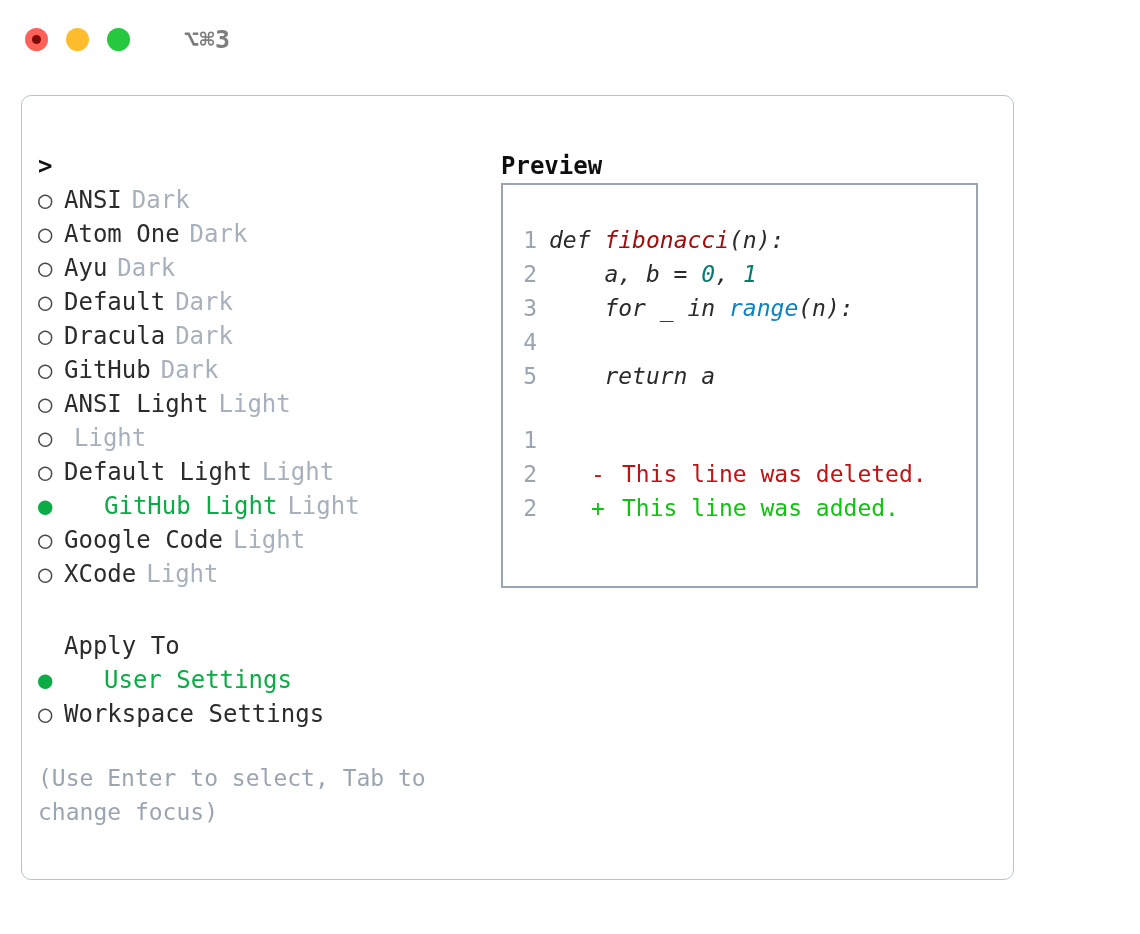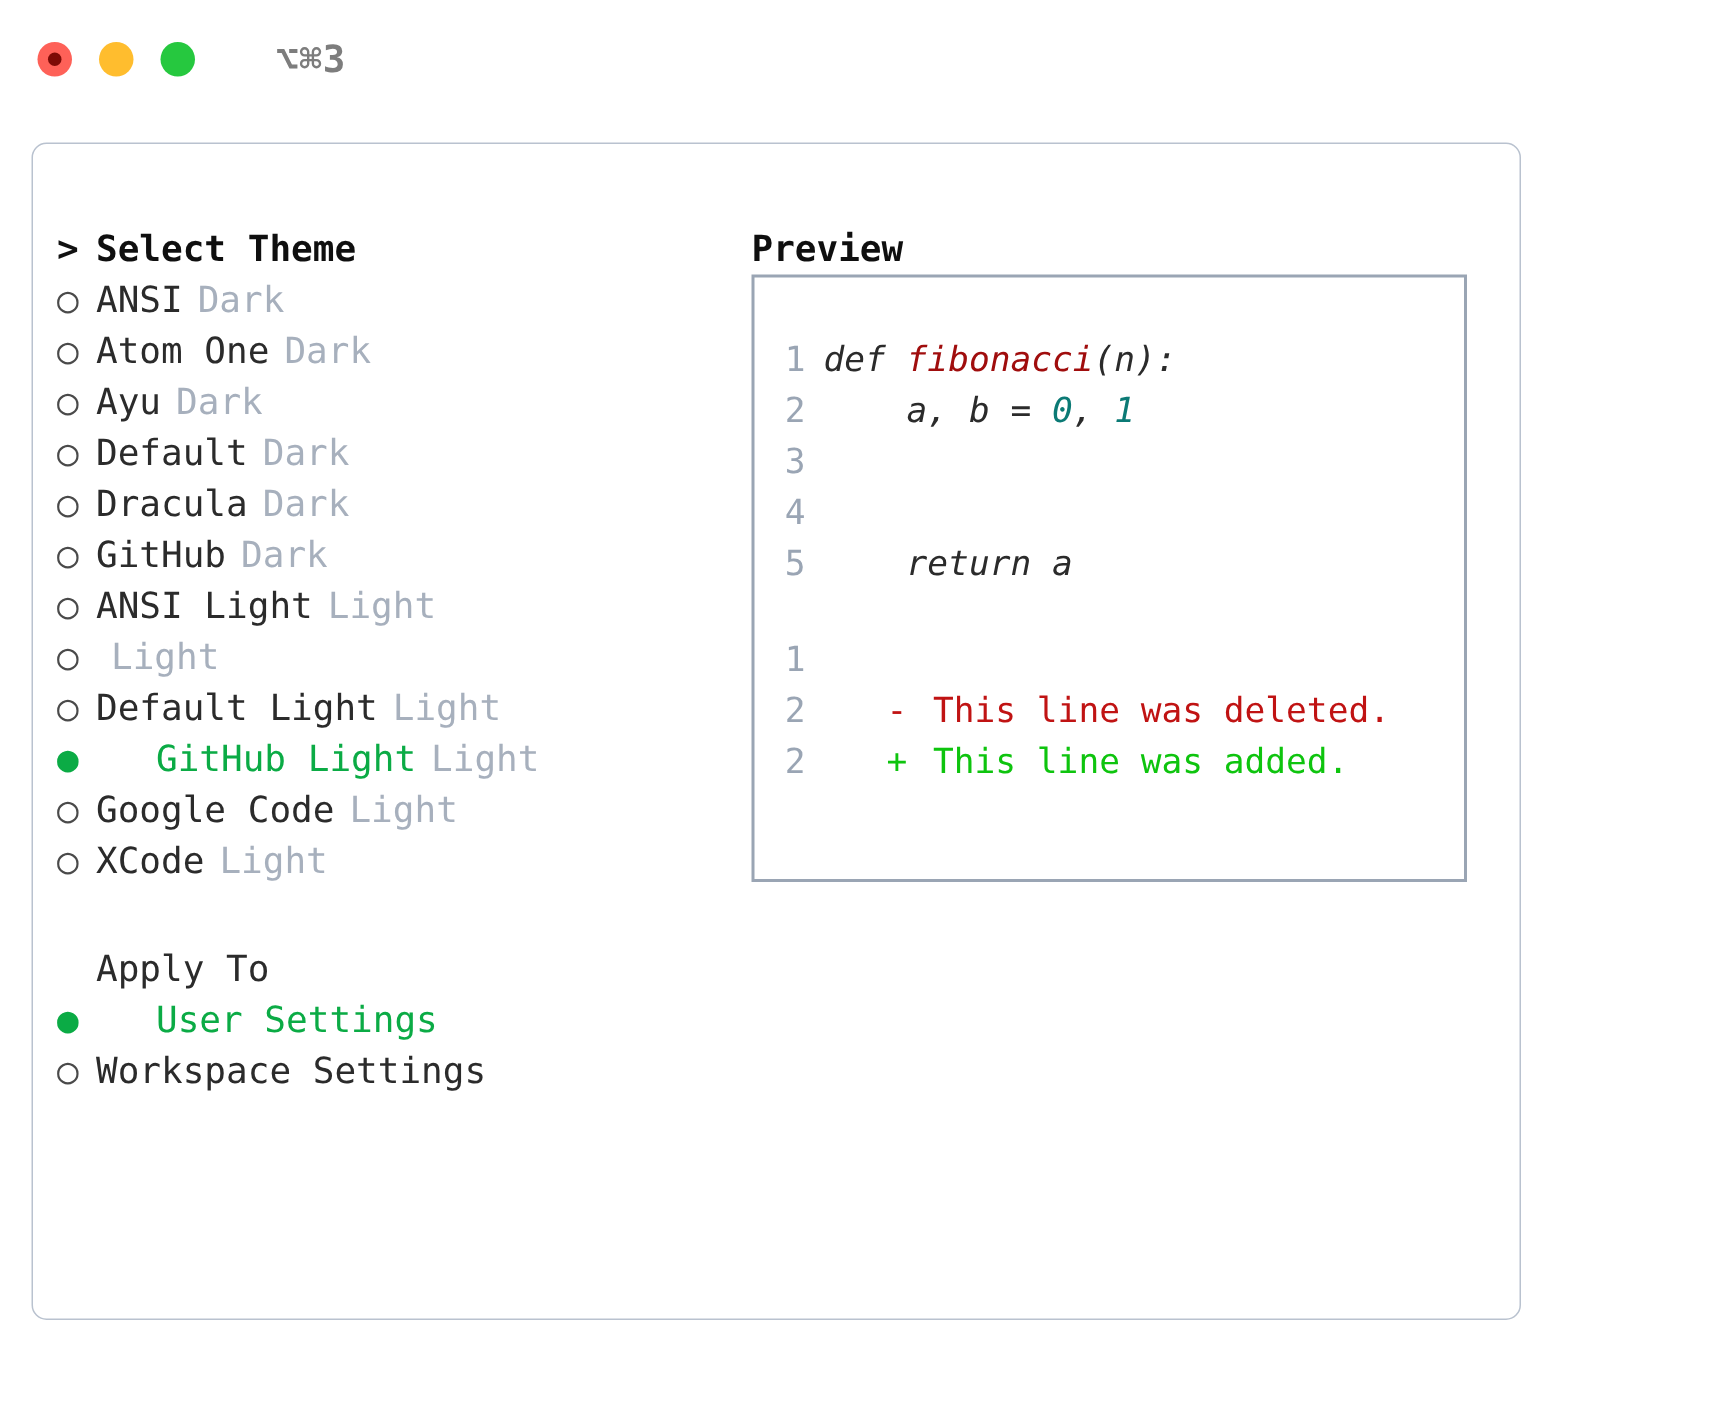--- a/index.html
+++ b/index.html
@@ -199,21 +199,20 @@
     </div>
     <div class="shortcut">⌥⌘3</div>
   </div>
 
   <div class="panel">
 
     <div class="left-col">
 
       <div class="row">
         <span class="marker caret">&gt;</span>
-        <span class="label header">Select Theme</span>
       </div>
 
       <div id="theme-list">
           <div class="row"><span class="marker dot-empty">○</span><span class="label">ANSI</span><span class="tag">Dark</span></div>
           <div class="row"><span class="marker dot-empty">○</span><span class="label">Atom One</span><span class="tag">Dark</span></div>
           <div class="row"><span class="marker dot-empty">○</span><span class="label">Ayu</span><span class="tag">Dark</span></div>
           <div class="row"><span class="marker dot-empty">○</span><span class="label">Default</span><span class="tag">Dark</span></div>
           <div class="row"><span class="marker dot-empty">○</span><span class="label">Dracula</span><span class="tag">Dark</span></div>
           <div class="row"><span class="marker dot-empty">○</span><span class="label">GitHub</span><span class="tag">Dark</span></div>
           <div class="row"><span class="marker dot-empty">○</span><span class="label">ANSI Light</span><span class="tag">Light</span></div>
@@ -231,29 +230,30 @@
         <span class="label">Apply To</span>
       </div>
 
       <div id="apply-list">
           <div class="row"><span class="marker dot-filled">●</span><span class="label sel">User Settings</span></div>
           <div class="row"><span class="marker dot-empty">○</span><span class="label">Workspace Settings</span></div>
         </div>
 
       <div class="spacer-md"></div>
 
+      <div class="hint">(Use Enter to select, Tab to change focus)</div>
     </div>
 
     <div class="right-col">
       <div class="preview-title">Preview</div>
       <div class="preview-box">
         <div id="code-block">
             <div class="code-line"><span class="lineno">1</span><span class="code-text"><span class="tok-plain">def </span><span class="tok-fn">fibonacci</span><span class="tok-plain">(n):</span></span></div>
             <div class="code-line"><span class="lineno">2</span><span class="code-text"><span class="tok-plain">    a, b = </span><span class="tok-num">0</span><span class="tok-plain">, </span><span class="tok-num">1</span></span></div>
-            <div class="code-line"><span class="lineno">3</span></div>
+            <div class="code-line"><span class="lineno">3</span><span class="code-text"><span class="tok-plain">    for _ in </span><span class="tok-call">range</span><span class="tok-plain">(n):</span></span></div>
             <div class="code-line"><span class="lineno">4</span></div>
             <div class="code-line"><span class="lineno">5</span><span class="code-text"><span class="tok-plain">    return a</span></span></div>
           </div>
         <div class="gap-line"></div>
         <div id="diff-block">
             <div class="code-line"><span class="lineno">1</span><span class="diff-sign diff-ctx"> </span></div>
             <div class="code-line"><span class="lineno">2</span><span class="diff-sign diff-del">-</span><span class="diff-text diff-del">This line was deleted.</span></div>
             <div class="code-line"><span class="lineno">2</span><span class="diff-sign diff-add">+</span><span class="diff-text diff-add">This line was added.</span></div>
           </div>
       </div>

